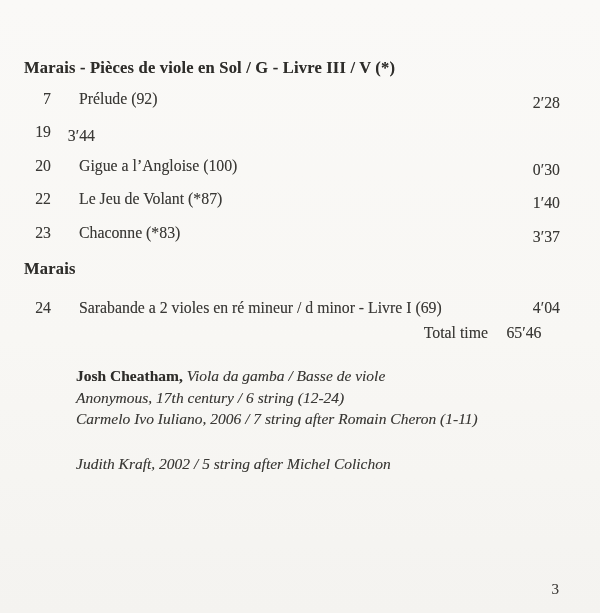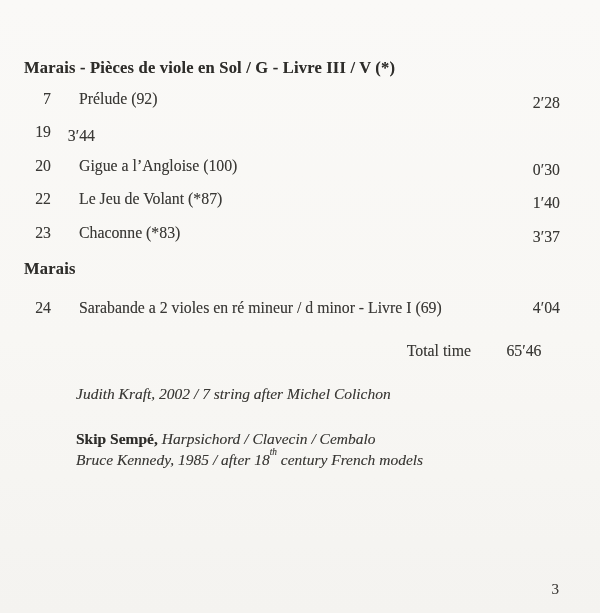--- a/index.html
+++ b/index.html
@@ -37,24 +37,23 @@
     font-size: 15.8px;
   }
   .tno { flex: none; width: 27px; text-align: right; }
   .ttitle { flex: 1; margin-left: 28px; }
   .ttime { flex: none; width: 44px; text-align: right; position: relative; top: 4px; margin-top: 11px; }
   .track-row.single .ttime { top: 0; }
   .total-row {
     display: flex;
     justify-content: flex-end;
     align-items: baseline;
-    margin-top: 22px;
+    margin-top: 4px;
     font-size: 15.8px;
     line-height: 20px;
-    gap: 17px;
   }
   .total-value { width: 72px; text-align: center; }
   .credits { margin: 22px 0 0 52px; font-size: 15.5px; }
   .credit-block { line-height: 21.5px; margin-bottom: 23px; }
   .credit-name { font-weight: bold; color: #2e2d2a; }
   .credit-role, .credit-line { font-style: italic; }
   .credit-line sup {
     font-size: 0.6em;
     font-style: italic;
     position: relative;
@@ -113,27 +112,28 @@
     </div>
   </div>
 
   <div class="total-row">
     <span class="total-label">Total time</span>
     <span class="total-value">65′46</span>
   </div>
 
   <div class="credits">
 
-
     <div class="credit-block">
-      <div class="credit-line">Judith Kraft, 2002 / 7 string after Michel Colichon</div>
+      <div><span class="credit-name">Josh Cheatham,</span> <span class="credit-role">Viola da gamba / Basse de viole</span></div>
+      <div class="credit-line">Anonymous, 17th century / 6 string (12-24)</div>
+      <div class="credit-line">Carmelo Ivo Iuliano, 2006 / 7 string after Romain Cheron (1-11)</div>
     </div>
 
     <div class="credit-block">
-      <div><span class="credit-name">Skip Sempé,</span> <span class="credit-role">Harpsichord / Clavecin / Cembalo</span></div>
-      <div class="credit-line"><span>Bruce Kennedy, 1985 / after 18</span><sup>th</sup><span> century French models</span></div>
+      <div class="credit-line">Judith Kraft, 2002 / 5 string after Michel Colichon</div>
     </div>
+
 
   </div>
 
   <div class="page-number">3</div>
 
 </div>
 
 </body></html>

